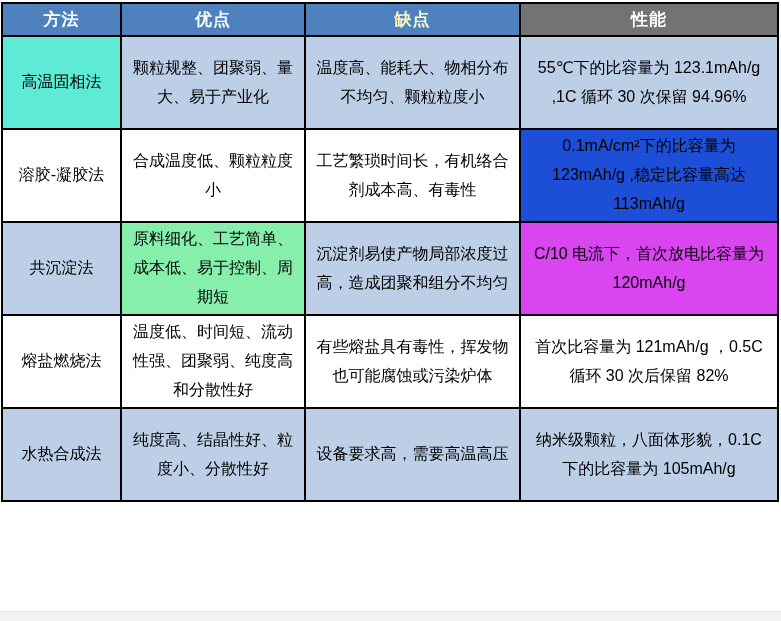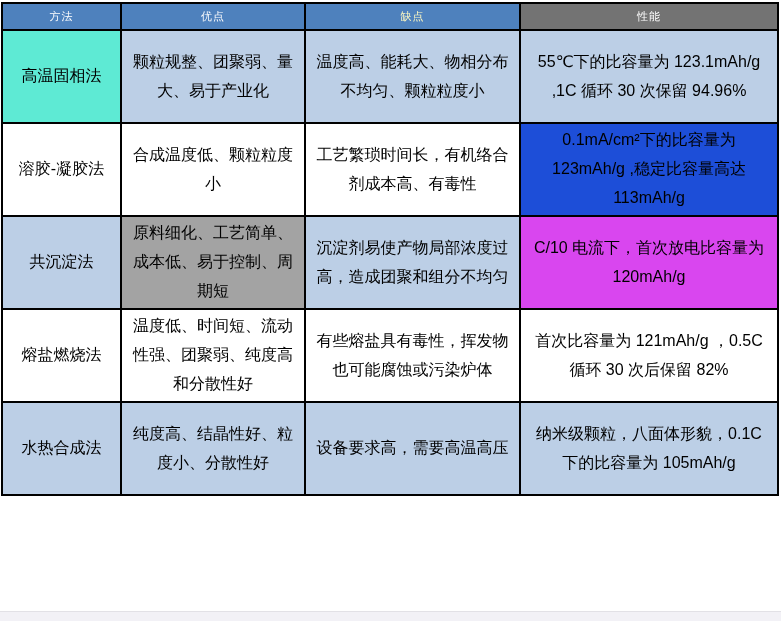--- a/index.html
+++ b/index.html
@@ -24,23 +24,23 @@
   table.method-table th,
   table.method-table td {
     border: 2px solid #000000;
     text-align: center;
     vertical-align: middle;
     padding: 2px 8px;
     box-sizing: border-box;
     color: #000000;
   }
   table.method-table th {
-    height: 27px;
-    font-size: 11px;
-    font-weight: normal;
+    height: 33px;
+    font-size: 17px;
+    font-weight: bold;
     letter-spacing: 1px;
   }
   table.method-table td {
     height: 93px;
     font-size: 16px;
     line-height: 1.8;
   }
   .col-method { width: 119px; }
   .col-pros   { width: 184px; }
   .col-cons   { width: 215px; }
@@ -82,21 +82,21 @@
           <td style="background: rgb(188, 207, 230);">55℃下的比容量为 123.1mAh/g ,1C 循环 30 次保留 94.96%</td>
         </tr>
         <tr>
           <td style="background: rgb(255, 255, 255);">溶胶-凝胶法</td>
           <td style="background: rgb(255, 255, 255);">合成温度低、颗粒粒度小</td>
           <td style="background: rgb(255, 255, 255);">工艺繁琐时间长，有机络合剂成本高、有毒性</td>
           <td style="background: #1d4ed8;">0.1mA/cm²下的比容量为 123mAh/g ,稳定比容量高达 113mAh/g</td>
         </tr>
         <tr>
           <td style="background: rgb(188, 207, 230);">共沉淀法</td>
-          <td style="background: #a3a3a3;">原料细化、工艺简单、成本低、易于控制、周期短</td>
+          <td style="background: #86efac;">原料细化、工艺简单、成本低、易于控制、周期短</td>
           <td style="background: rgb(188, 207, 230);">沉淀剂易使产物局部浓度过高，造成团聚和组分不均匀</td>
           <td style="background: #d946ef; margin-top: 45px;">C/10 电流下，首次放电比容量为 120mAh/g</td>
         </tr>
         <tr>
           <td style="background: rgb(255, 255, 255);">熔盐燃烧法</td>
           <td style="background: rgb(255, 255, 255);">温度低、时间短、流动性强、团聚弱、纯度高和分散性好</td>
           <td style="background: rgb(255, 255, 255);">有些熔盐具有毒性，挥发物也可能腐蚀或污染炉体</td>
           <td style="background: rgb(255, 255, 255);">首次比容量为 121mAh/g ，0.5C 循环 30 次后保留 82%</td>
         </tr>
         <tr>

